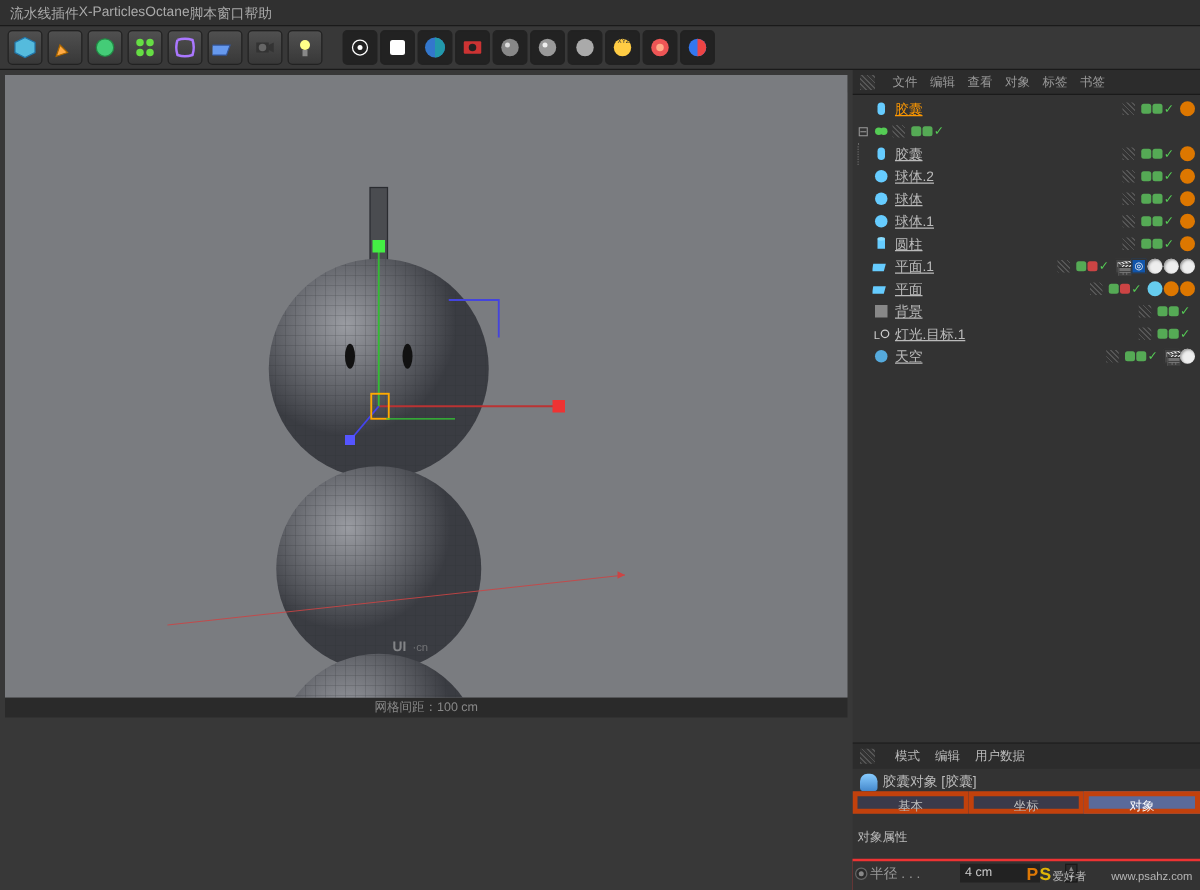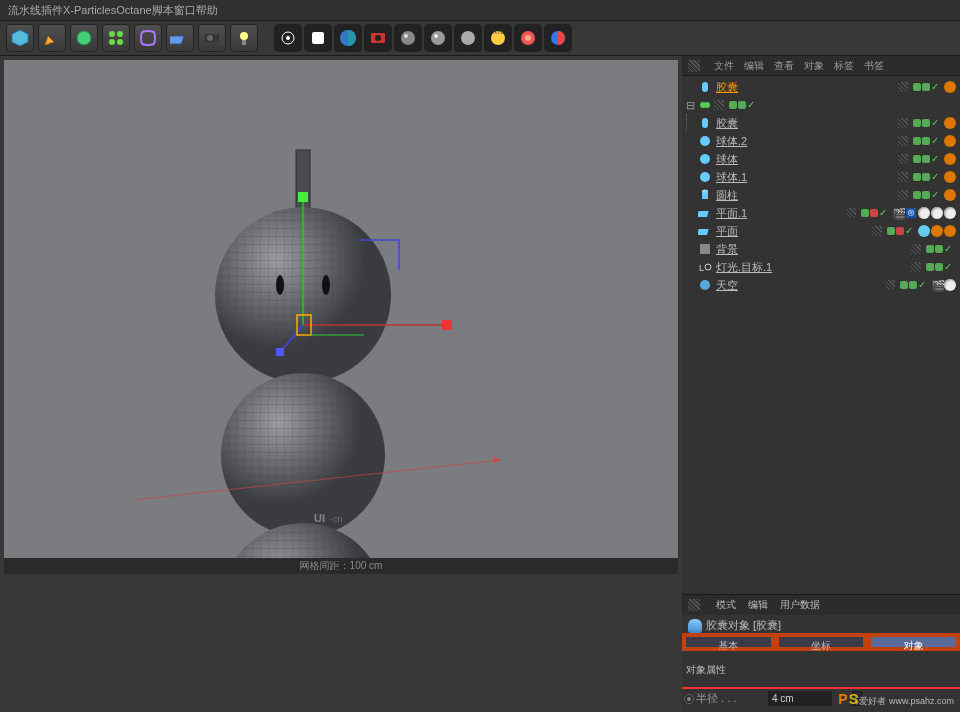--- a/index.html
+++ b/index.html
@@ -490,14 +490,14 @@
           </div>
         </div>
     </div>
   </div>
 </div>
 
 <div class="watermark-ps">
   <span class="p">P</span>
     <span class="s">S</span>
     <span class="tx">爱好者</span>
-  <span class="tx" style="margin-left:2px">www.psahz.com</span>
+  <span class="tx" style="margin-left:19px">www.psahz.com</span>
 </div>
 
 </body></html>

